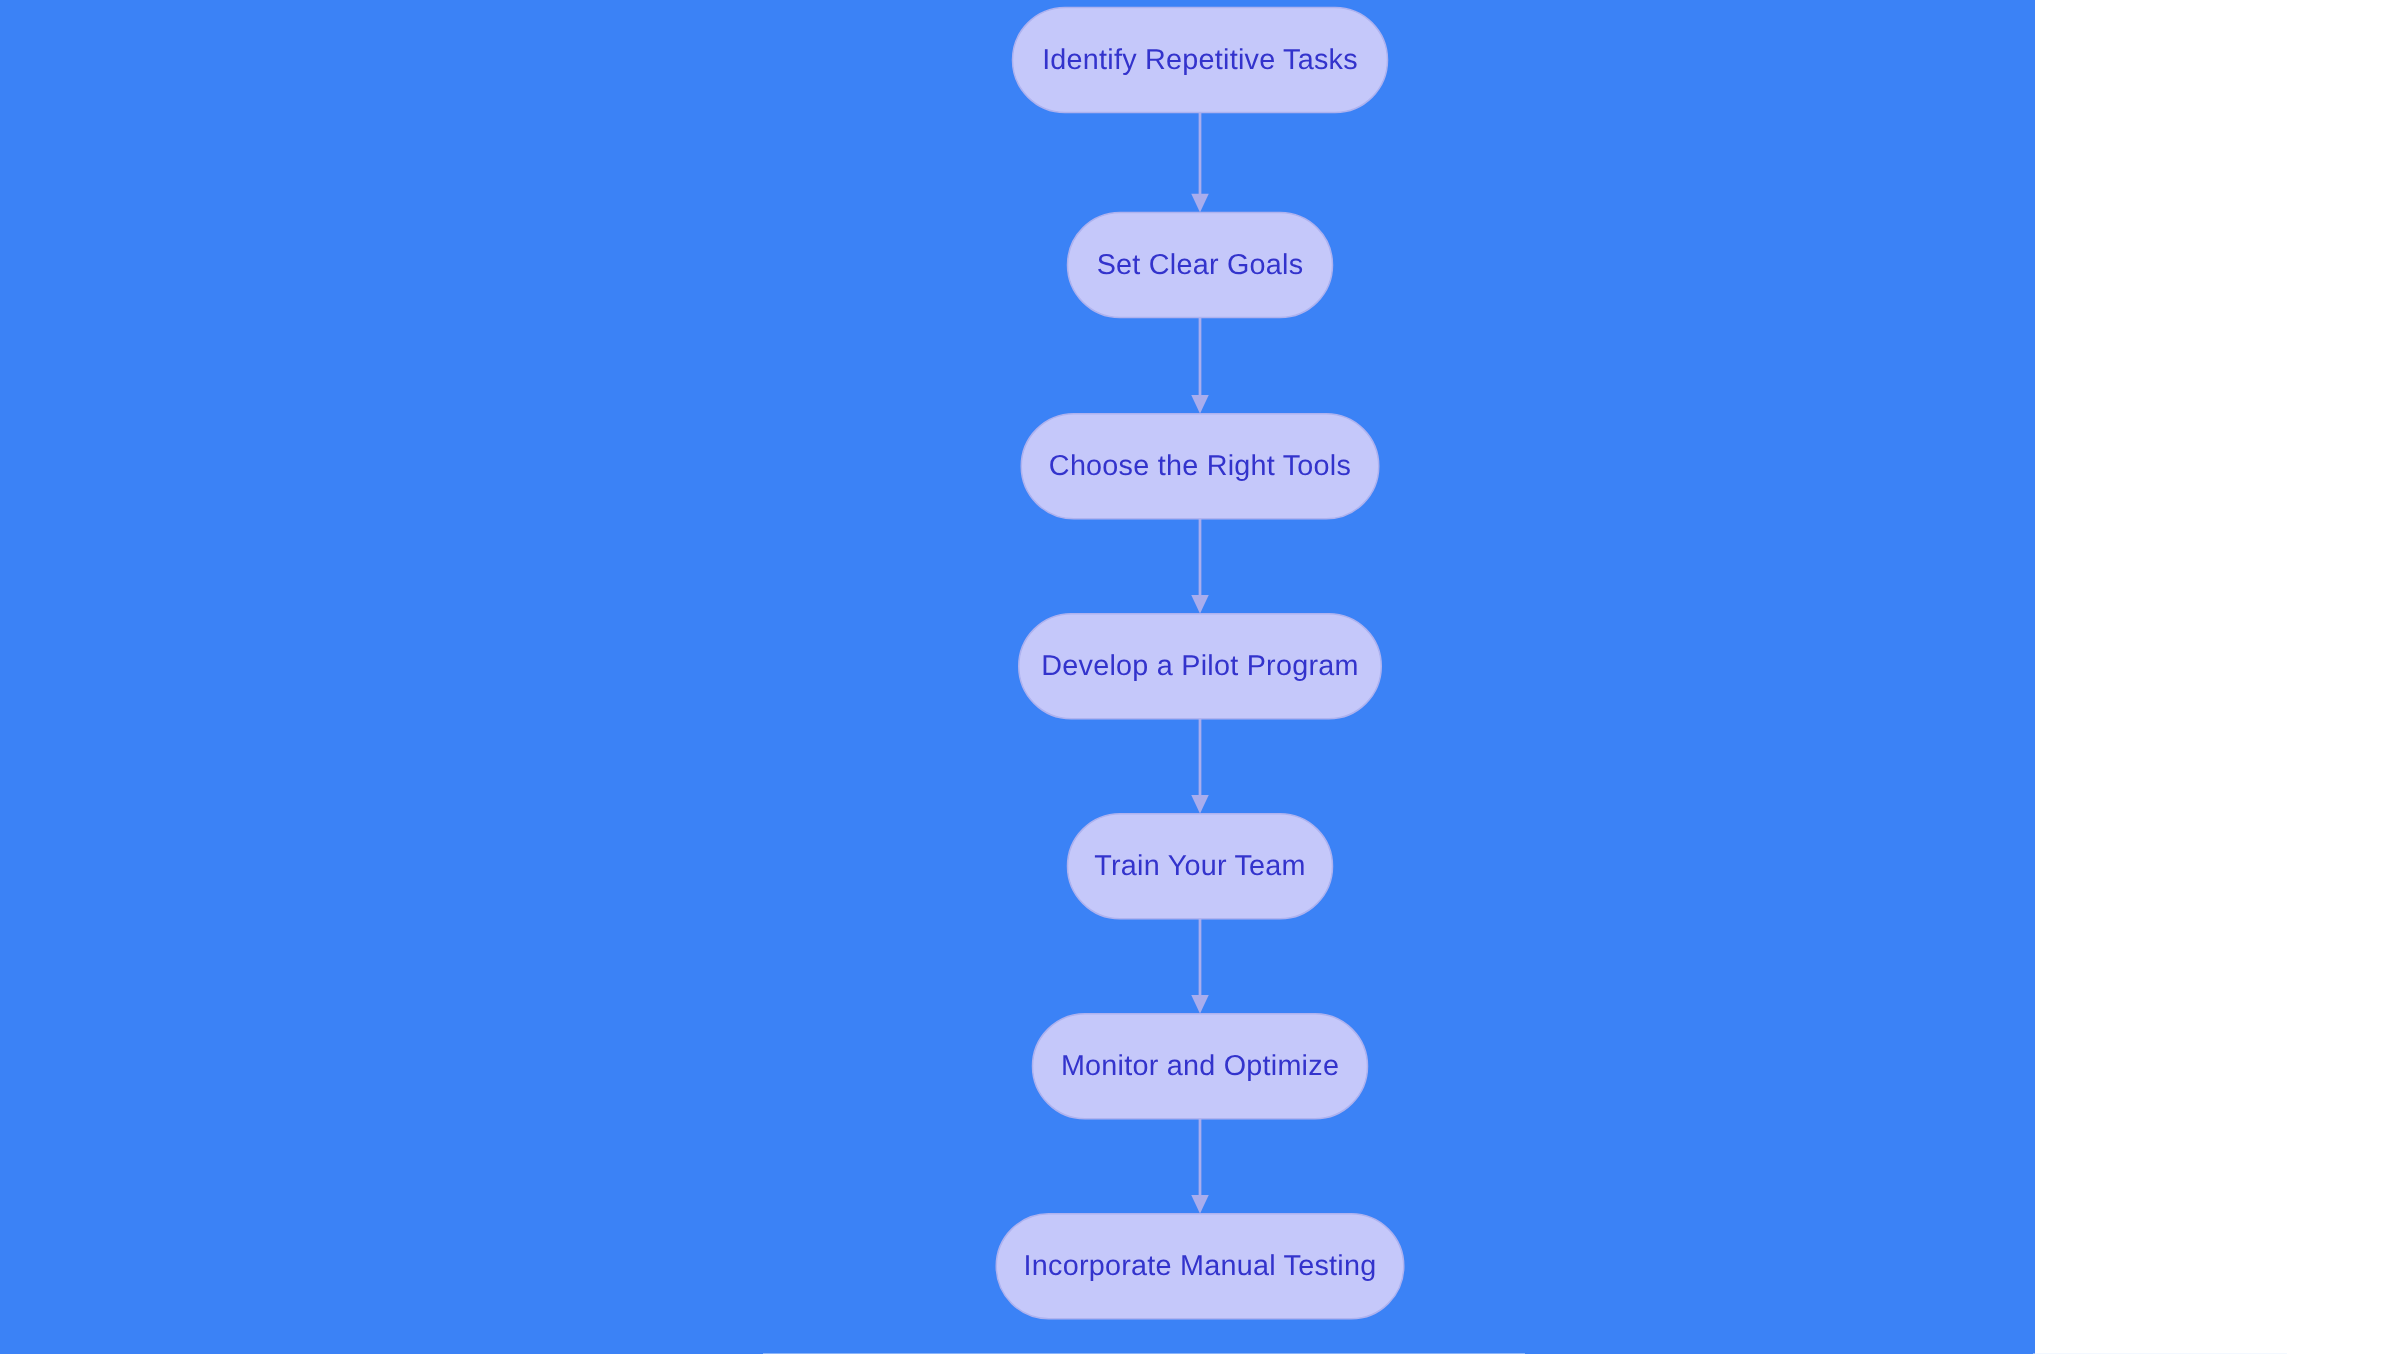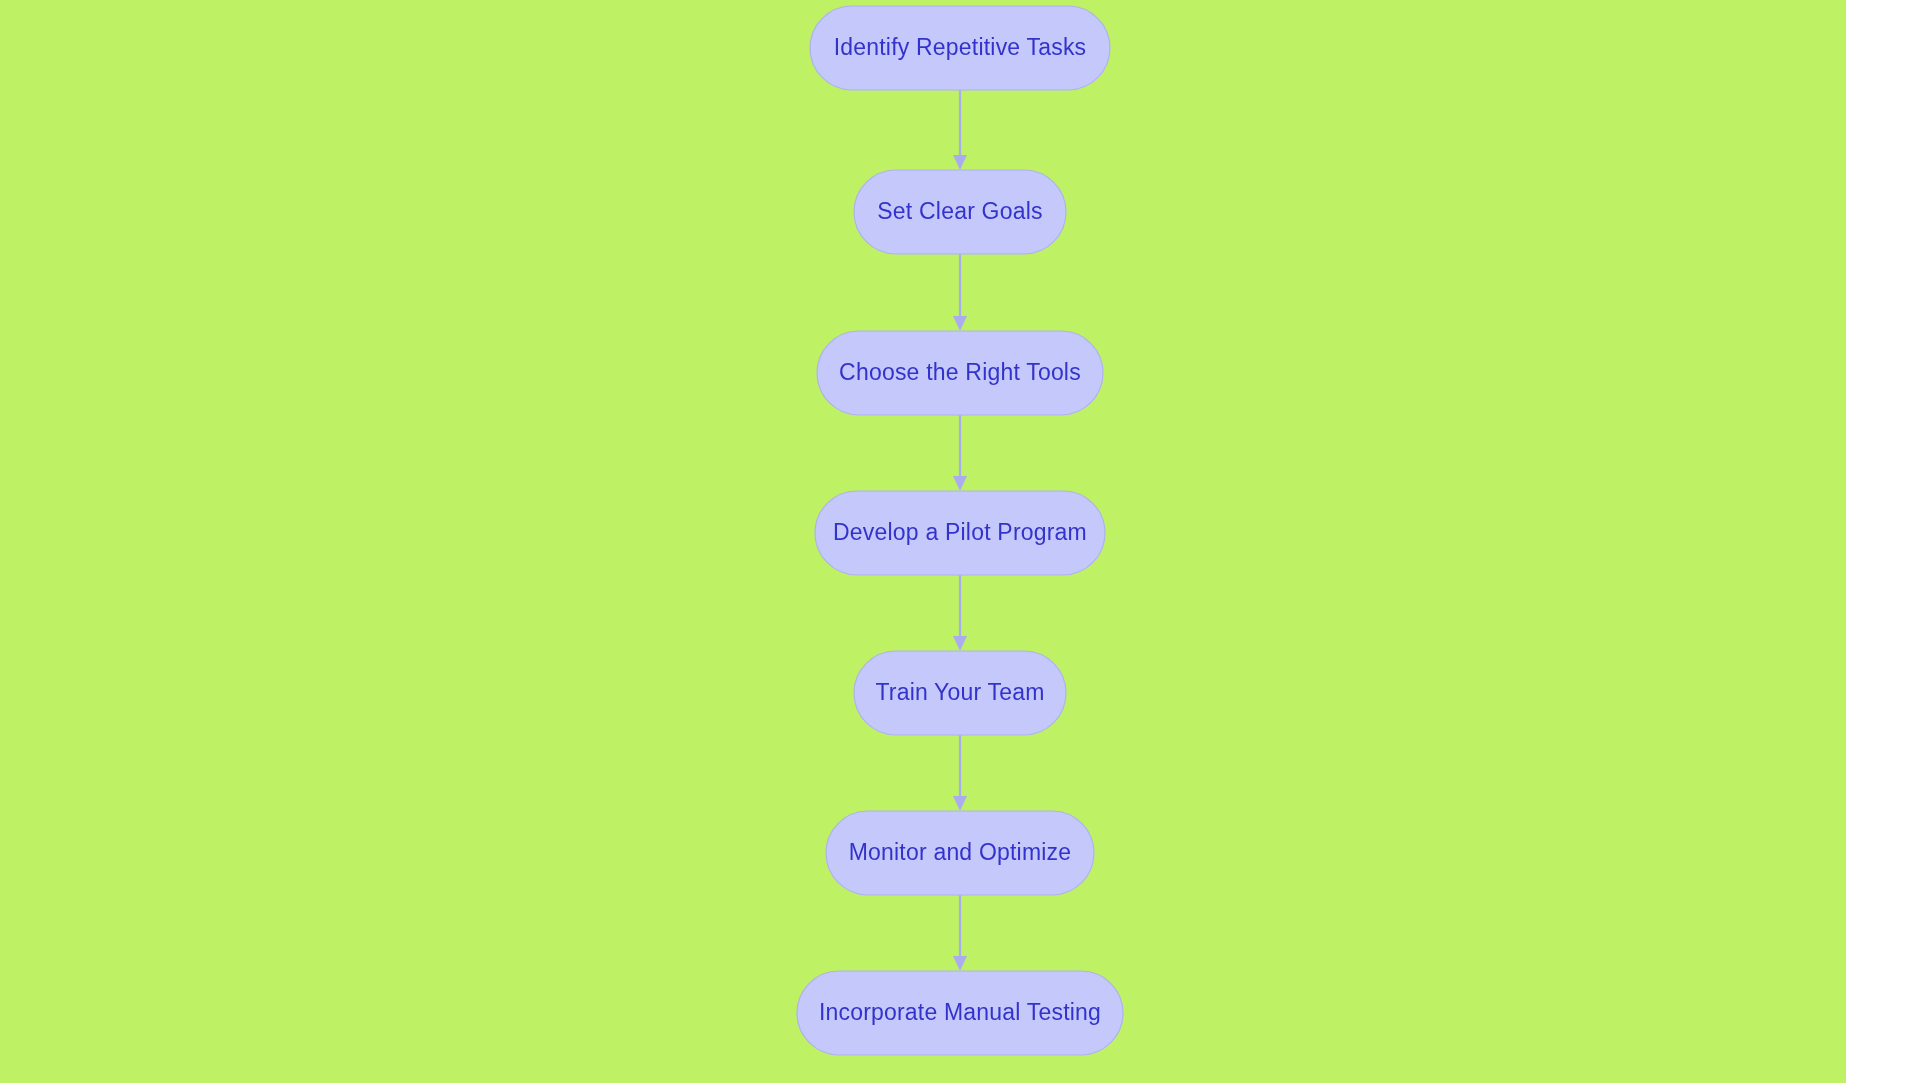--- a/index.html
+++ b/index.html
@@ -8,23 +8,23 @@
     background: #ffffff;
   }
   body {
     width: 1920px;
     height: 1083px;
     font-family: "Liberation Sans", sans-serif;
     overflow: hidden;
   }
   #flowchart-root {
     position: relative;
-    width: 1846px;
+    width: 1628px;
     height: 1083px;
-    background: #bef264;
+    background: #3b82f6;
   }
   #flow-svg {
     position: absolute;
     top: 0;
     left: 0;
     width: 1920px;
     height: 1083px;
     display: block;
   }
   .node-rect {

